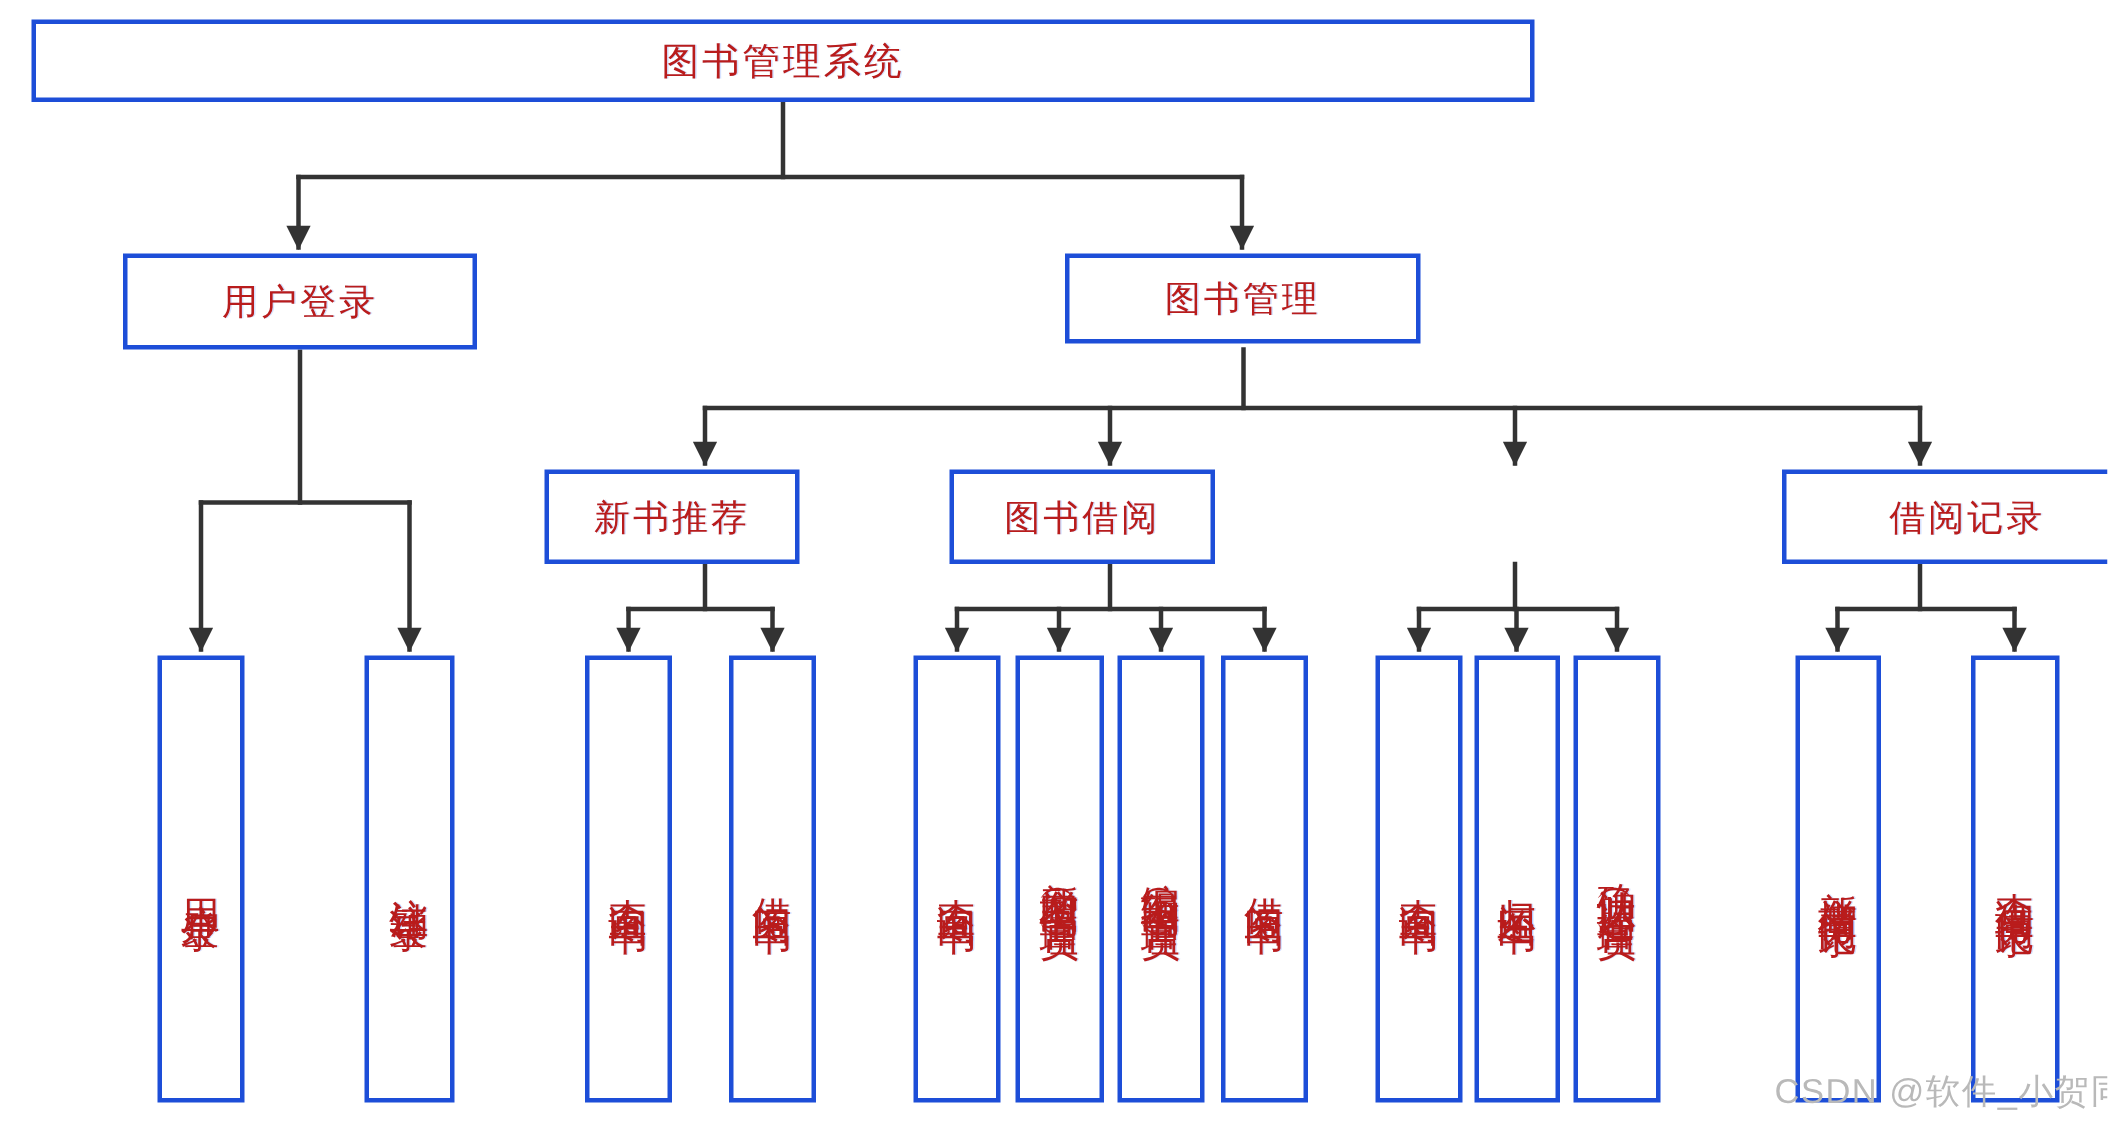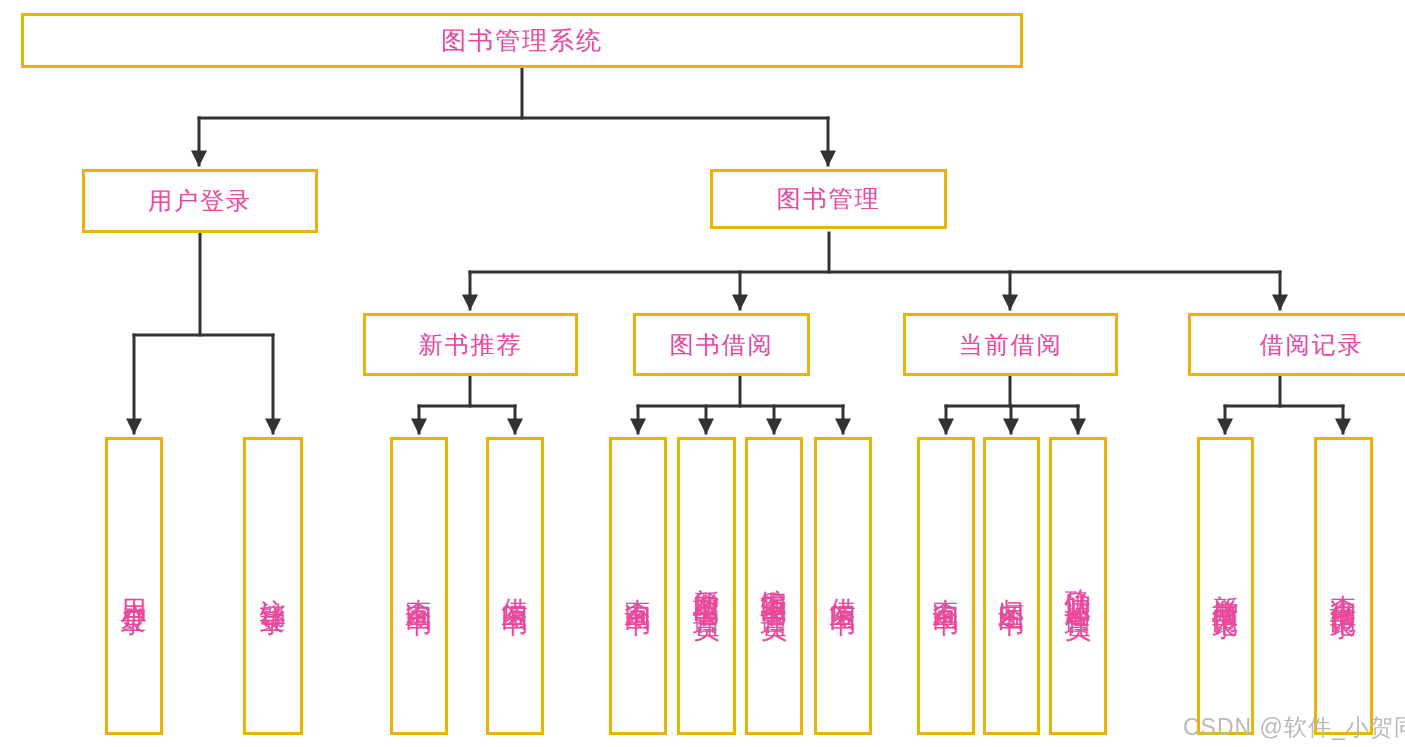--- a/index.html
+++ b/index.html
@@ -18,23 +18,23 @@
   .connectors {
     position: absolute;
     left: 0; top: 0;
     width: 1405px;
     height: 747px;
     pointer-events: none;
   }
   .box {
     position: absolute;
     box-sizing: border-box;
-    border: 3px solid #eab308;
+    border: 3px solid #1d4ed8;
     background: #ffffff;
-    color: #ec4899;
+    color: #b91c1c;
     display: flex;
     align-items: center;
     justify-content: center;
     z-index: 2;
     text-shadow: 1px 0 0 rgba(90,140,255,0.25);
   }
   .hbox {
     font-size: 24px;
     letter-spacing: 2px;
     white-space: nowrap;
@@ -113,23 +113,22 @@
       <line x1="1225" y1="406" x2="1225" y2="433" marker-end="url(#arw)"></line>
       <line x1="1343" y1="406" x2="1343" y2="433" marker-end="url(#arw)"></line>
     </g>
   </svg>
 
   <div class="box hbox root" style="left:21px; top:13px; width:1002px; height:55px;">图书管理系统</div>
 
   <div class="box hbox" style="left:82px; top:169px; width:236px; height:64px;">用户登录</div>
   <div class="box hbox" style="left:710px; top:169px; width:237px; height:60px;">图书管理</div>
 
-  <div class="box hbox" style="left:363px; top:313px; width:215px; height:63px;">新书推荐</div>
+  <div class="box hbox" style="left:363px; top:313px; width:170px; height:63px;">新书推荐</div>
   <div class="box hbox" style="left:633px; top:313px; width:177px; height:63px;">图书借阅</div>
-  <div class="box hbox" style="left:903px; top:313px; width:215px; height:63px;">当前借阅</div>
   <div class="box hbox" style="left:1173px; top:313px; width:247px; height:63px;margin-left:15px;">借阅记录</div>
 
   <div class="box vbox" style="left:105px; top:437px; width:58px; height:298px;">用户登录</div>
   <div class="box vbox" style="left:243px; top:437px; width:60px; height:298px;">注销登录</div>
 
   <div class="box vbox" style="left:390px; top:437px; width:58px; height:298px;">查询图书</div>
   <div class="box vbox" style="left:486px; top:437px; width:58px; height:298px;">借阅图书</div>
 
   <div class="box vbox" style="left:609px; top:437px; width:58px; height:298px;">查询图书</div>
   <div class="box vbox" style="left:677px; top:437px; width:59px; height:298px;">新增图书（管理员）</div>

